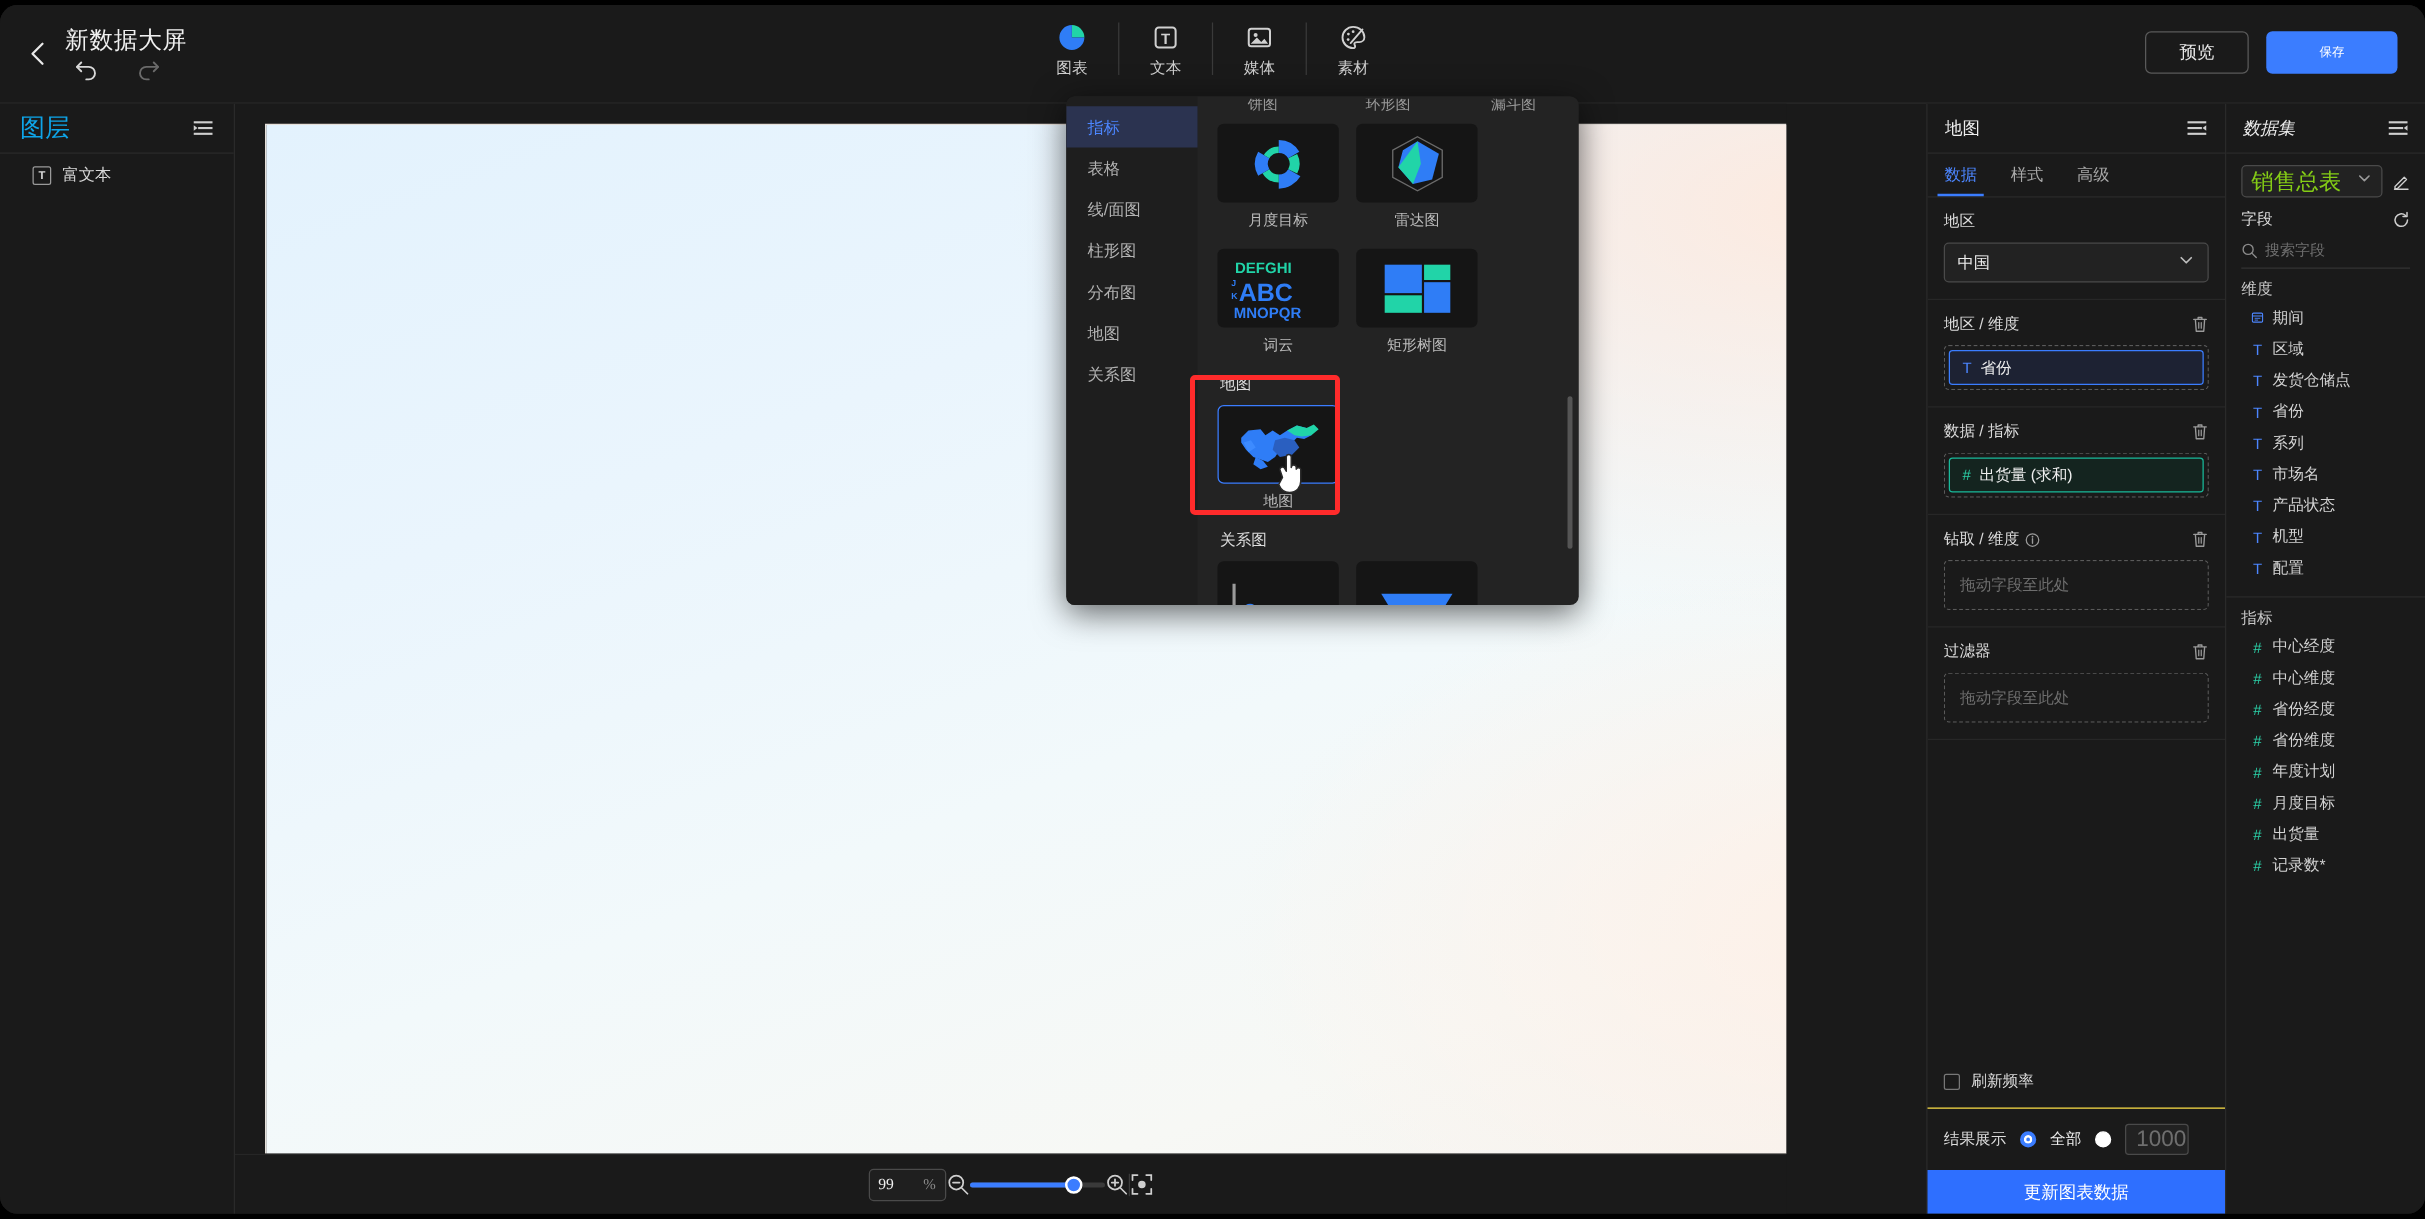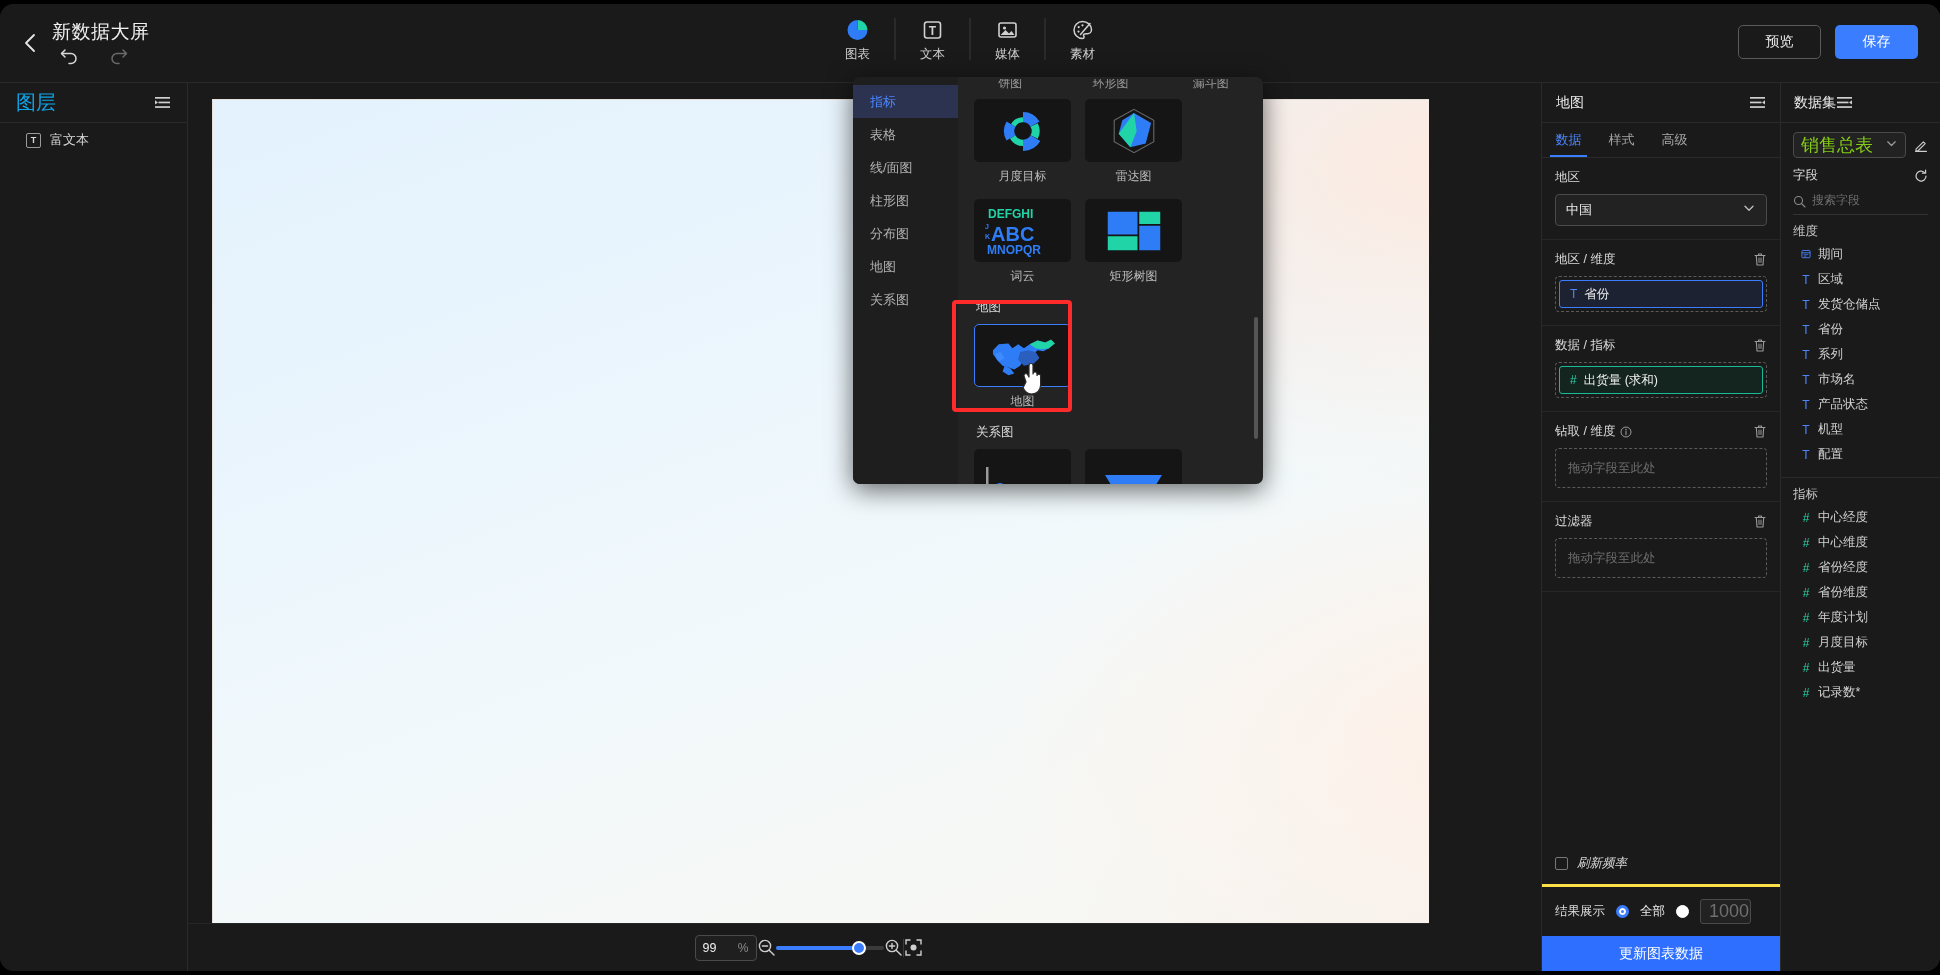--- a/index.html
+++ b/index.html
@@ -49,22 +49,22 @@
     width: 1px; height: 42px; background: #3a3a3a; margin: 2px 10px 0 10px;
   }
 
   .top-right { position: absolute; right: 22px; top: 21px; display: flex; gap: 14px; }
   .btn-outline {
     width: 83px; height: 34px; border: 1px solid #5a5a5a; border-radius: 5px;
     background: transparent; color: #e8e8e8; font-size: 14px; cursor: pointer;
     font-family: Liberation Serif, serif;
   }
   .btn-primary {
-    width: 83px; height: 34px; border: none; border-radius: 5px;
-    background: #3b7dff; color: #fff; font-size: 14px; cursor: pointer;
+    width: 105px; height: 34px; border: none; border-radius: 5px;
+    background: #3b7dff; color: #fff; font-size: 10px; cursor: pointer;
     font-family: inherit;
   }
 
   
   .layers {
     position: absolute; left: 0; top: 79px; width: 188px; bottom: 0;
     background: #1a1a1a; border-right: 1px solid #2a2a2a;
   }
   .layers-head {
     height: 40px; display: flex; align-items: center; justify-content: space-between;
@@ -94,21 +94,21 @@
       radial-gradient(120% 95% at 96% 8%, rgba(255,232,219,0.85) 0%, rgba(255,246,240,0.0) 42%),
       radial-gradient(90% 80% at 100% 78%, rgba(255,238,228,0.8) 0%, rgba(255,255,255,0) 45%),
       linear-gradient(160deg, #e3f2fd 0%, #eaf5fd 30%, #f2f9fb 58%, #f7f8f5 82%, #f6f3ef 100%);
     border: 1px solid #e6e0da;
   }
 
   
   .zoombar {
     position: absolute; left: 188px; right: 511px; bottom: 0; height: 48px;
     background: #1a1a1a; border-top: 1px solid #262626;
-    display: flex; align-items: center; justify-content: center; 
+    display: flex; align-items: center; justify-content: center;  font-family: Liberation Serif, serif;
   }
   .zoom-input {
     width: 62px; height: 26px; border: 1px solid #4a4a4a; border-radius: 4px;
     background: #1f1f1f; display: flex; align-items: center; padding: 0 7px;
     justify-content: space-between;
   }
   .zoom-input .v { font-size: 12.5px; color: #f0f0f0; }
   .zoom-input .pc { font-size: 12px; color: #8c8c8c; }
   .zicon { width: 19px; height: 19px; cursor: pointer; }
   .slider { position: relative; width: 108px; height: 14px; display: flex; align-items: center; cursor: pointer; }
@@ -199,21 +199,21 @@
   .pill.dim { border: 1px solid #3b7dff; background: #1d2233; }
   .pill.mea { border: 1px solid #19b99a; background: #14241f; }
   .pill .sig { font-size: 12px; }
   .pill.dim .sig { color: #4c86ff; }
   .pill.mea .sig { color: #2bd1a8; }
   .dz-empty {
     height: 32px; display: flex; align-items: center; padding-left: 9px;
     font-size: 12.5px; color: #6e6e6e;
   }
   .cfg-foot { flex: 0 0 auto; }
-  .chk-row { display: flex; align-items: center; gap: 9px; padding: 12px 13px; border-bottom: 3px solid #fde047; font-style: italic; }
+  .chk-row { display: flex; align-items: center; gap: 9px; padding: 12px 13px; border-bottom: 1px solid #fde047; }
   .chkbox { width: 13px; height: 13px; border: 1px solid #777; border-radius: 2px; background: transparent; cursor: pointer; }
   .chk-row .lbl { font-size: 12.5px; color: #dcdcdc; }
   .res-row { display: flex; align-items: center; gap: 11px; padding: 12px 13px; }
   .res-row .lbl { font-size: 12.5px; color: #dcdcdc; }
   .radio { width: 13px; height: 13px; border-radius: 50%; cursor: pointer; }
   .radio.on { background: #3b7dff; border: 3px solid #3b7dff; box-shadow: inset 0 0 0 2px #fff; }
   .radio.off { background: #fff; border: 1px solid #fff; }
   .res-row .opt { font-size: 12.5px; color: #ededed; }
   .num-box {
     width: 51px; height: 25px; border: 1px solid #4a4a4a; border-radius: 3px;
@@ -224,22 +224,22 @@
     height: 35px; width: 100%; background: #2e6fff; border: none; color: #fff;
     font-size: 14px; cursor: pointer; font-family: inherit;
   }
 
   
   .ds {
     position: absolute; right: 0; top: 79px; width: 160px; bottom: 0;
     background: #1a1a1a; border-left: 1px solid #2a2a2a;
   }
   .ds-head {
-    height: 40px; display: flex; align-items: center; 
-    padding: 0 13px; border-bottom: 1px solid #2a2a2a;
+    height: 40px; display: flex; align-items: center; justify-content: space-between;
+    padding: 0 13px; border-bottom: 1px solid #2a2a2a; font-style: italic;
   }
   .ds-head .t { font-size: 14px; color: #ededed; }
   .ds-sel-row { display: flex; align-items: center; gap: 8px; padding: 9px 12px 0 12px; }
   .ds-select {
     flex: 1; height: 26px; border: 1px solid #4a4a4a; border-radius: 4px; background: #222;
     display: flex; align-items: center; justify-content: space-between; padding: 0 7px; cursor: pointer;
   }
   .ds-select .v { font-size: 18px; color: #84cc16; }
   .pencil-icon { width: 14px; height: 14px; cursor: pointer; }
   .fld-row { display: flex; align-items: center; justify-content: space-between; padding: 9px 12px 3px 12px; }

